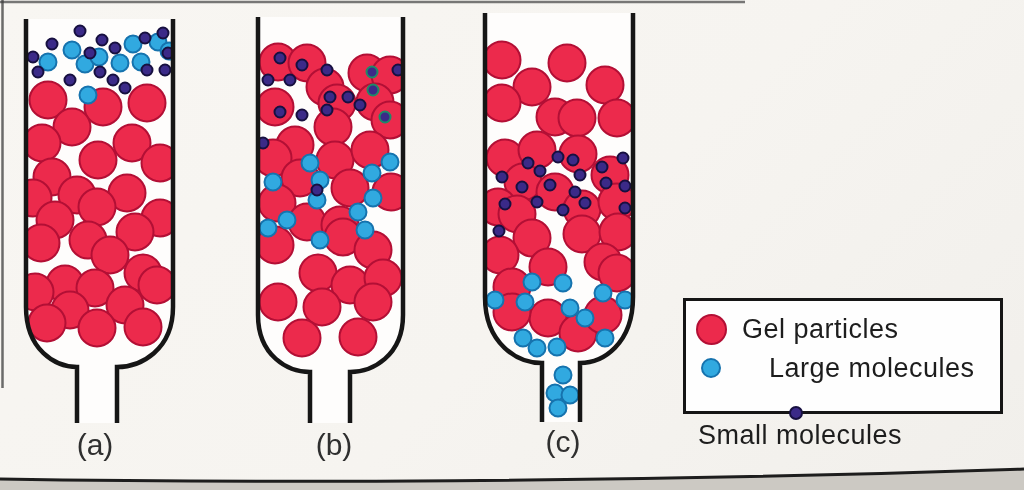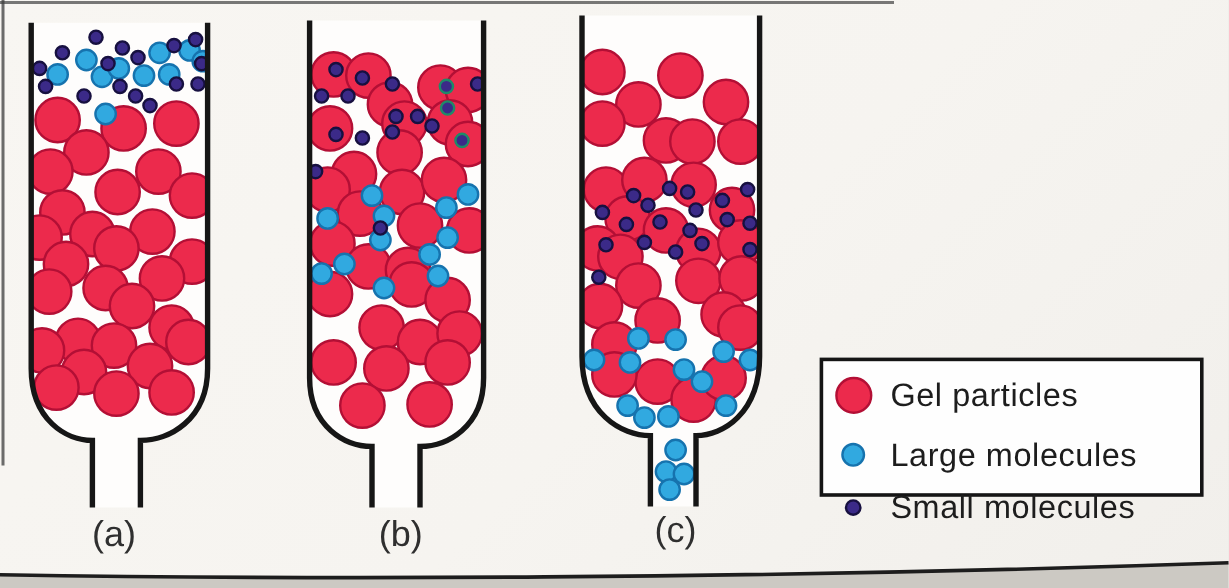--- a/index.html
+++ b/index.html
@@ -26,22 +26,22 @@
     border:3px solid #151515;
   }
   .legend-row{
     position:absolute;
     left:3px;
     height:34px;
     display:flex;
     align-items:center;
   }
   .legend-row.r0{top:11px;}
-  .legend-row.r1{top:61px;}
-  .legend-row.r2{top:105px;}
+  .legend-row.r1{top:50px;gap:27px;}
+  .legend-row.r2{top:105px;flex-direction:column;}
   .swatch-cell{
     width:44px;
     display:flex;
     justify-content:center;
     align-items:center;
   }
   .swatch{border-radius:50%;display:block;}
   .legend-label{
     margin-left:9px;
     font-size:27px;

